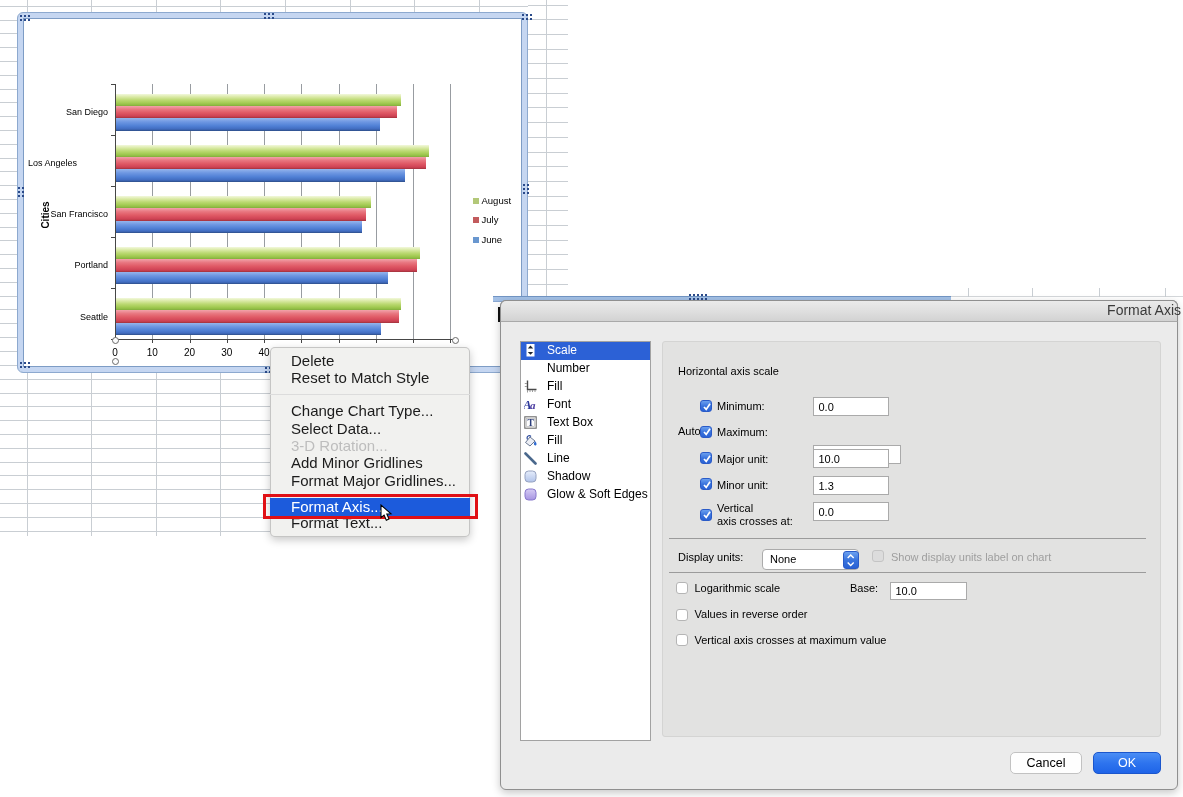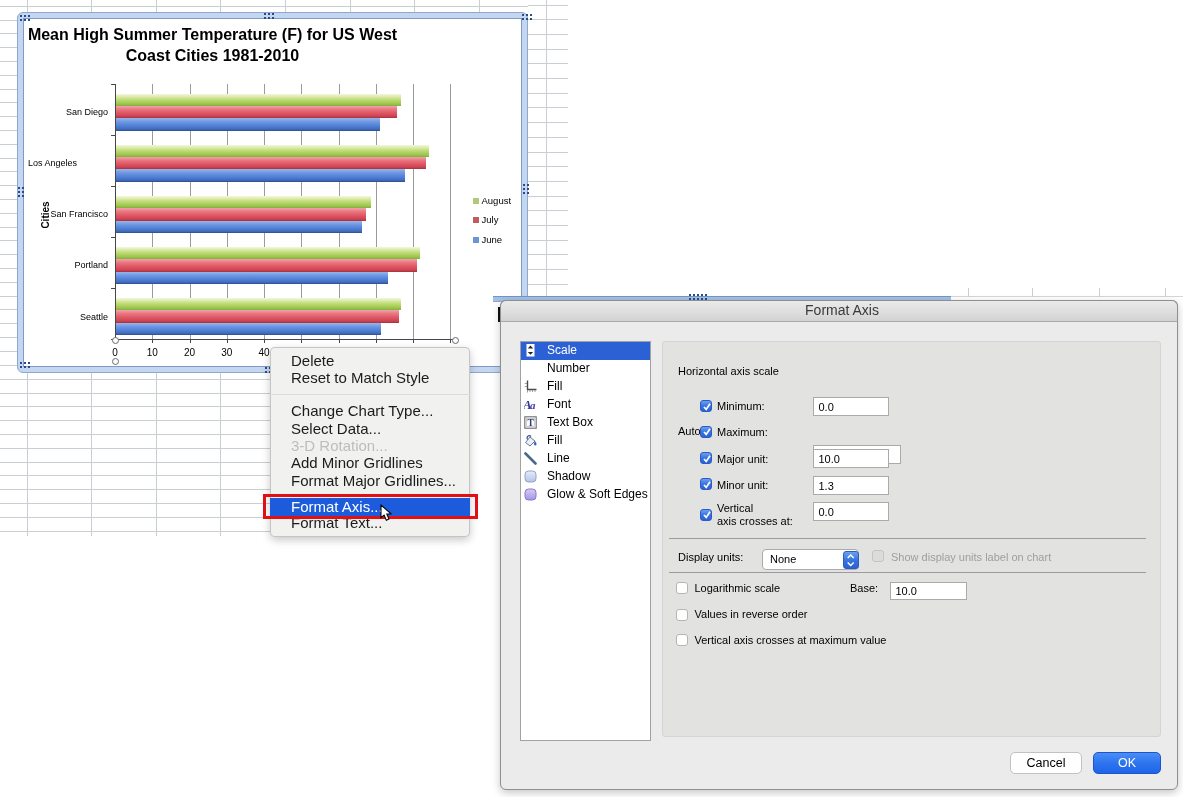--- a/index.html
+++ b/index.html
@@ -104,22 +104,20 @@
     box-shadow:inset 0 0 0 5px #c5d6f1, inset 0 0 0 6px #7d9cc5;"></div>
   <div class="dots" style="left:19px;top:14px;"></div>
   <div class="dots" style="left:263px;top:12px;"></div>
   <div class="dots" style="left:521px;top:13px;"></div>
   <div class="dots dotsv" style="left:17px;top:186px;"></div>
   <div class="dots dotsv" style="left:522px;top:183px;"></div>
   <div class="dots" style="left:19px;top:361px;"></div>
   <div class="dots" style="left:264px;top:365.5px;"></div>
   <div class="dots" style="left:520px;top:362px;"></div>
 
-  <div class="abs" style="left:20px;top:24px;width:385px;text-align:center;
-    font-size:16px;font-weight:bold;line-height:21px;color:#000;">Mean High Summer Temperature (F) for US West<br>Coast Cities 1981-2010</div>
   <div class="abs" style="left:45px;top:214.5px;font-size:10px;font-weight:bold;color:#000;
     transform:translate(-50%,-50%) rotate(-90deg);white-space:nowrap;">Cities</div>
   <div class="abs" style="left:152.25px;top:84.0px;width:1px;height:255.4px;background:#989ca1;"></div>
   <div class="abs" style="left:189.50px;top:84.0px;width:1px;height:255.4px;background:#989ca1;"></div>
   <div class="abs" style="left:226.75px;top:84.0px;width:1px;height:255.4px;background:#989ca1;"></div>
   <div class="abs" style="left:264.00px;top:84.0px;width:1px;height:255.4px;background:#989ca1;"></div>
   <div class="abs" style="left:301.25px;top:84.0px;width:1px;height:255.4px;background:#989ca1;"></div>
   <div class="abs" style="left:338.50px;top:84.0px;width:1px;height:255.4px;background:#989ca1;"></div>
   <div class="abs" style="left:375.75px;top:84.0px;width:1px;height:255.4px;background:#989ca1;"></div>
   <div class="abs" style="left:413.00px;top:84.0px;width:1px;height:255.4px;background:#989ca1;"></div>
@@ -211,21 +209,21 @@
   <div class="abs" style="left:1165px;top:288px;width:1px;height:9px;background:#c9ced3;"></div>
   <div class="abs" style="left:498px;top:307px;width:3px;height:15px;background:#111;"></div>
 
   <div class="abs" style="left:500px;top:300px;width:678px;height:490px;background:#ebebeb;
     border:1px solid #8f8f8f;border-radius:6px;box-sizing:border-box;
     box-shadow:0 3px 8px rgba(0,0,0,0.22);"></div>
   <div class="abs" style="left:500px;top:300px;width:678px;height:21.5px;
     background:linear-gradient(180deg,#eaeaea 0%,#dedede 55%,#d2d2d2 100%);
     border:1px solid #8f8f8f;border-bottom:1px solid #a9a9a9;border-radius:6px 6px 0 0;box-sizing:border-box;"></div>
   <div class="abs" style="left:503px;top:300px;width:678px;height:21.5px;line-height:20px;
-    text-align:center;font-size:14px;color:#3a3a3a;">Format Axis</div>
+    text-align:right;font-size:14px;color:#3a3a3a;">Format Axis</div>
 
   <div class="abs" style="left:520px;top:340.5px;width:131px;height:400px;background:#fff;
     border:1px solid #a2a2a2;box-sizing:border-box;"></div>
   <div class="abs" style="left:521px;top:342px;width:129px;height:17.5px;background:#2c61d6;"></div>
   <div class="abs" style="left:547px;top:342px;height:18px;line-height:17.5px;font-size:12px;color:#fff;white-space:nowrap;">Scale</div>
   <div class="abs" style="left:547px;top:360px;height:18px;line-height:17.5px;font-size:12px;color:#000;white-space:nowrap;">Number</div>
   <div class="abs" style="left:547px;top:378px;height:18px;line-height:17.5px;font-size:12px;color:#000;white-space:nowrap;">Fill</div>
   <div class="abs" style="left:547px;top:396px;height:18px;line-height:17.5px;font-size:12px;color:#000;white-space:nowrap;">Font</div>
   <div class="abs" style="left:547px;top:414px;height:18px;line-height:17.5px;font-size:12px;color:#000;white-space:nowrap;">Text Box</div>
   <div class="abs" style="left:547px;top:432px;height:18px;line-height:17.5px;font-size:12px;color:#000;white-space:nowrap;">Fill</div>

